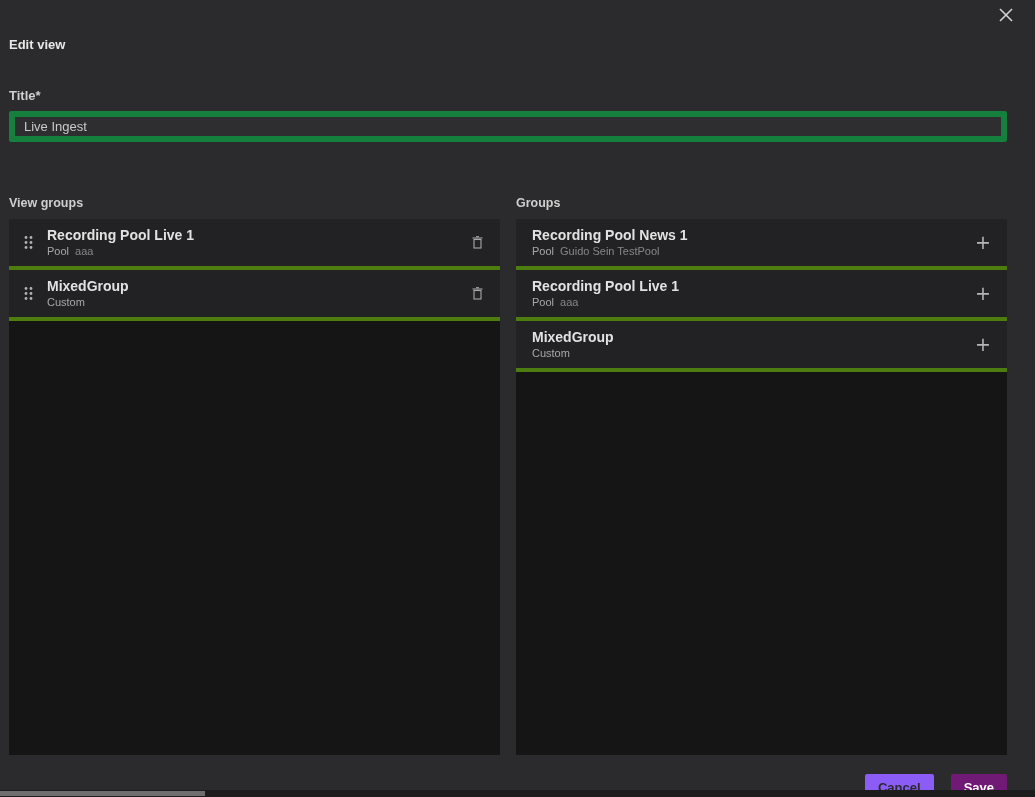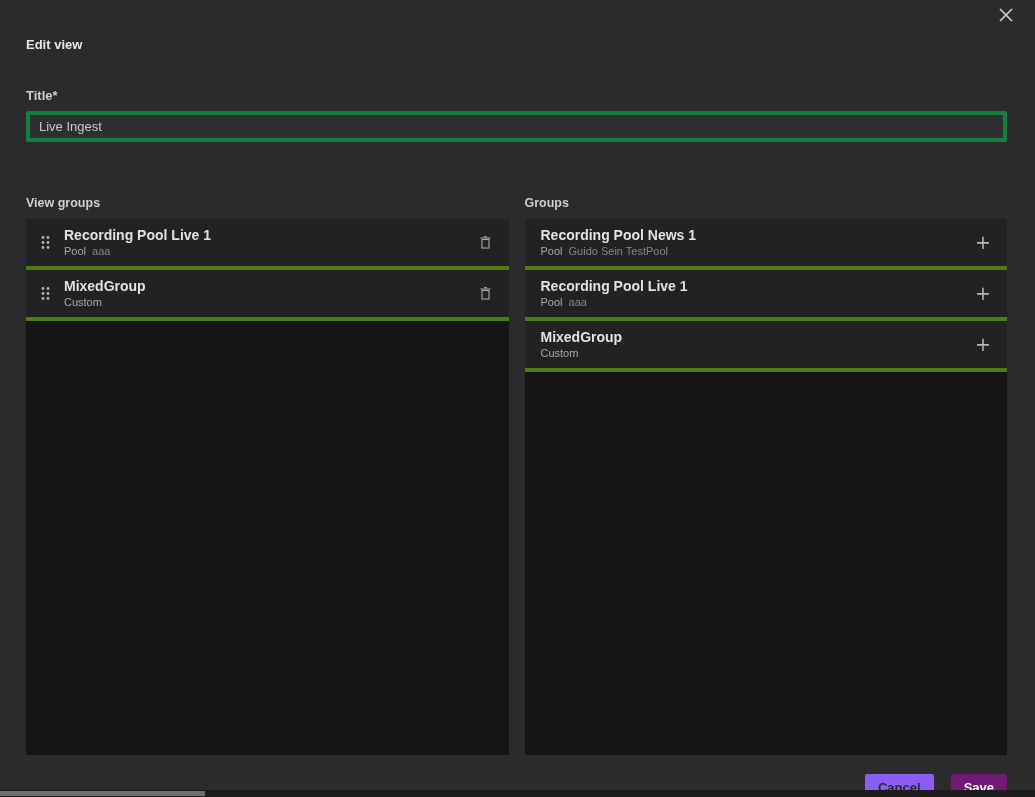--- a/index.html
+++ b/index.html
@@ -4,41 +4,41 @@
 <style>
   html,body{margin:0;padding:0;background:#1f1f1f;}
   body{
     width:1035px;height:797px;position:relative;overflow:hidden;
     font-family:"Liberation Sans","DejaVu Sans",sans-serif;
     -webkit-font-smoothing:antialiased;
   }
   .modal{
     position:absolute;left:0;top:0;right:0;height:790px;
     background:#2b2b2d;
-    padding:0 28px 0 26px;
+    padding:0 28px 0 9px;
     box-sizing:border-box;
   }
   .close-btn{
     position:absolute;top:6px;right:20px;
     width:18px;height:18px;background:none;border:none;cursor:pointer;
     padding:0;display:flex;align-items:center;justify-content:center;
   }
   .close-btn svg{display:block;}
   .dialog-title{
     margin:0;padding-top:37px;
     font-size:13px;font-weight:bold;color:#e8e8e8;
   }
   .field-label{
     display:block;margin-top:36px;
     font-size:13px;font-weight:bold;color:#cfcfcf;
   }
   .title-input{
     display:block;width:100%;box-sizing:border-box;
     margin-top:8px;height:31px;
-    background:#2e2e31;border:4px solid #15803d;border-radius:2px;
+    background:#2e2e31;border:6px solid #15803d;border-radius:2px;
     color:#c9c9c9;font-size:13px;padding:0 9px;
     font-family:"Liberation Sans","DejaVu Sans",sans-serif;
     outline:none;
   }
   .columns{
     display:flex;gap:16px;margin-top:26px;
   }
   .col{flex:1;min-width:0;margin-top:28px;}
   .col-label{
     font-size:12.5px;font-weight:bold;color:#cfcfcf;

